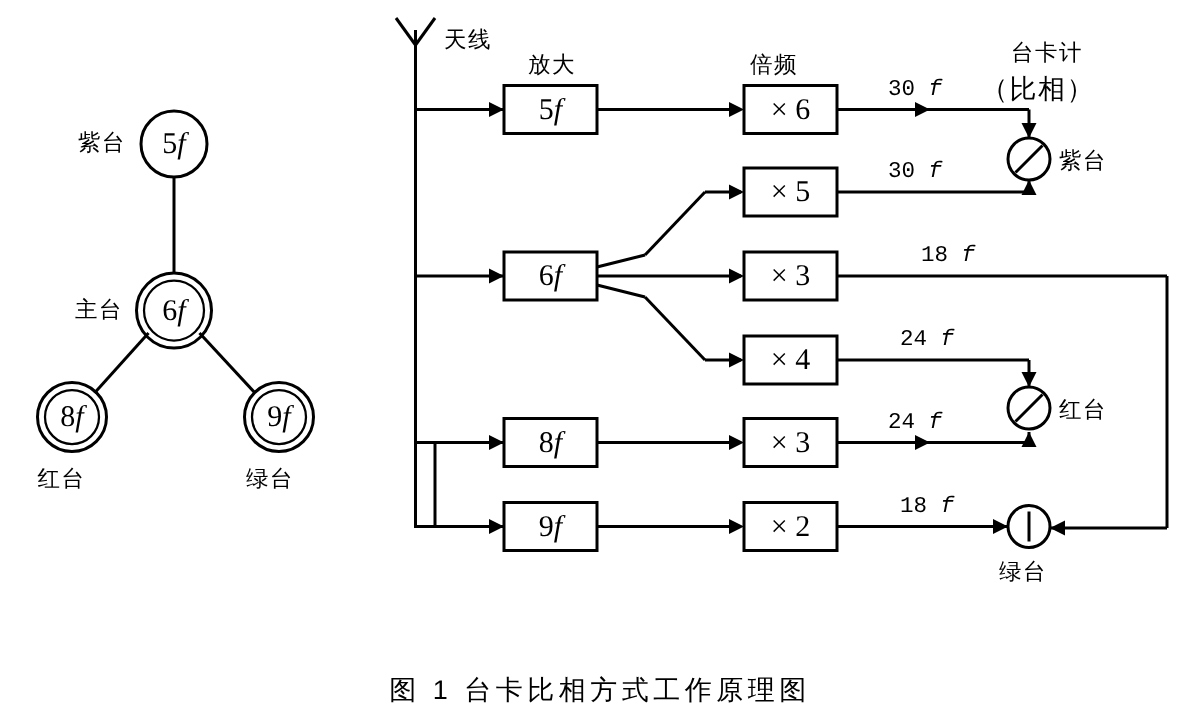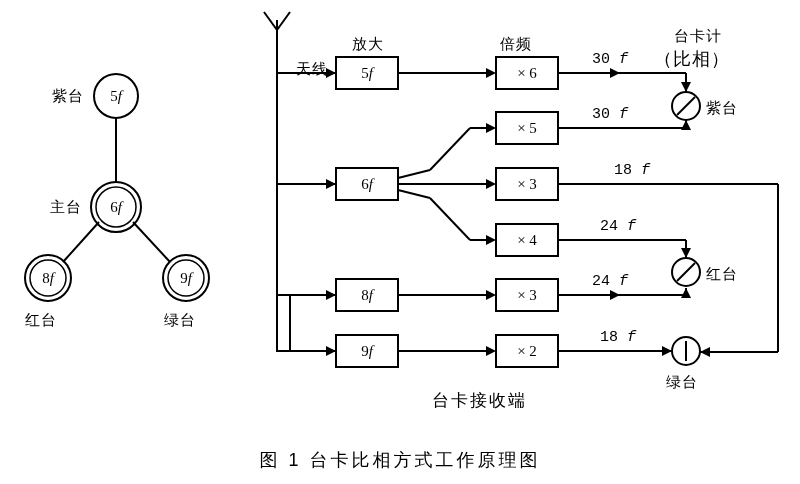--- a/index.html
+++ b/index.html
@@ -33,21 +33,21 @@
   }
   .freq {
     font-family: Liberation Mono, monospace;
     font-size: 15px;
   }
   .freq i {
     font-style: italic;
   }
   .node-txt {
     font-family: "Liberation Serif", "DejaVu Serif", serif;
-    font-size: 15px;
+    font-size: 20px;
   }
   .node-txt i { font-style: italic; }
   svg.layer {
     position: absolute;
     left: 0;
     top: 0;
     width: 800px;
     height: 484px;
   }
   .caption {
@@ -170,21 +170,21 @@
   <div class="lbl node-txt centered" style="left:116px; top:207px;"><span>6</span><i>f</i></div>
   <div class="lbl node-txt centered" style="left:48px; top:278px;"><span>8</span><i>f</i></div>
   <div class="lbl node-txt centered" style="left:186px; top:278px;"><span>9</span><i>f</i></div>
 
   <div class="lbl cn" style="left:52px; top:88px;">紫台</div>
   <div class="lbl cn" style="left:50px; top:199px;">主台</div>
   <div class="lbl cn" style="left:25px; top:312px;">红台</div>
   <div class="lbl cn" style="left:164px; top:312px;">绿台</div>
 
 
-  <div class="lbl cn" style="left:296px; top:19px;margin-top:42px;">天线</div>
+  <div class="lbl cn" style="left:296px; top:19px;">天线</div>
 
   <div class="lbl cn" style="left:352px; top:36px;">放大</div>
   <div class="lbl cn" style="left:500px; top:36px;text-align:center;">倍频</div>
   <div class="lbl cn" style="left:654px; top:28px;margin-left:20px;">台卡计</div>
   <div class="lbl cn" style="left:654px; top:50px; font-size:18px;">（比相）</div>
 
   <div class="lbl node-txt centered" style="left:367px; top:73px;"><span>5</span><i>f</i></div>
   <div class="lbl node-txt centered" style="left:367px; top:184px;"><span>6</span><i>f</i></div>
   <div class="lbl node-txt centered" style="left:367px; top:295px;"><span>8</span><i>f</i></div>
   <div class="lbl node-txt centered" style="left:367px; top:351px;"><span>9</span><i>f</i></div>
@@ -200,17 +200,16 @@
   <div class="lbl freq" style="left:592px; top:107px;"><span>30</span> <i>f</i></div>
   <div class="lbl freq" style="left:614px; top:163px;"><span>18</span> <i>f</i></div>
   <div class="lbl freq" style="left:600px; top:219px;"><span>24</span> <i>f</i></div>
   <div class="lbl freq" style="left:592px; top:274px;"><span>24</span> <i>f</i></div>
   <div class="lbl freq" style="left:600px; top:330px;"><span>18</span> <i>f</i></div>
 
   <div class="lbl cn" style="left:706px; top:100px;">紫台</div>
   <div class="lbl cn" style="left:706px; top:266px;">红台</div>
   <div class="lbl cn" style="left:666px; top:374px;">绿台</div>
 
-  <div class="lbl cn-big" style="left:432px; top:392px;">台卡接收端</div>
 
   <div class="caption">图 1  台卡比相方式工作原理图</div>
 
 </div>
 
 </body></html>

